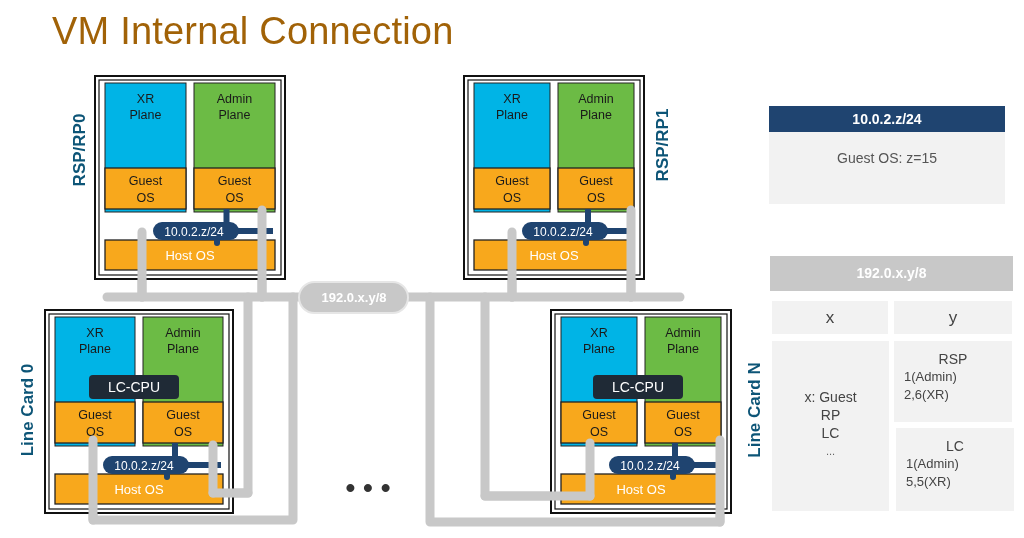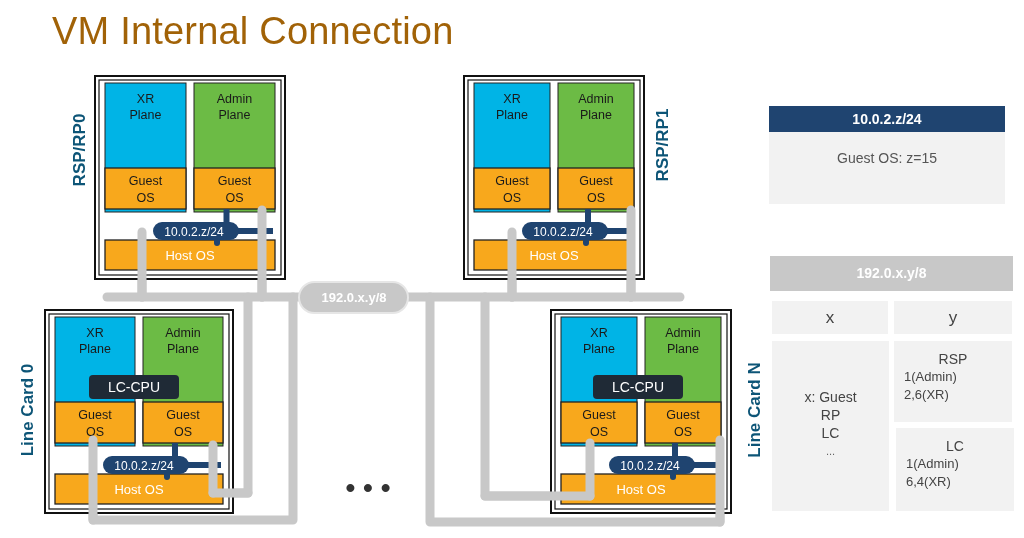--- a/index.html
+++ b/index.html
@@ -178,14 +178,14 @@
   <div class="small">...</div>
 </div>
 <div class="cell crsp">
   <span class="ctr">RSP</span>
   <div>1(Admin)</div>
   <div>2,6(XR)</div>
 </div>
 <div class="cell clc">
   <span class="ctr">LC</span>
   <div>1(Admin)</div>
-  <div>6,4(XR)</div>
+  <div>5,5(XR)</div>
 </div>
 
 </body></html>

